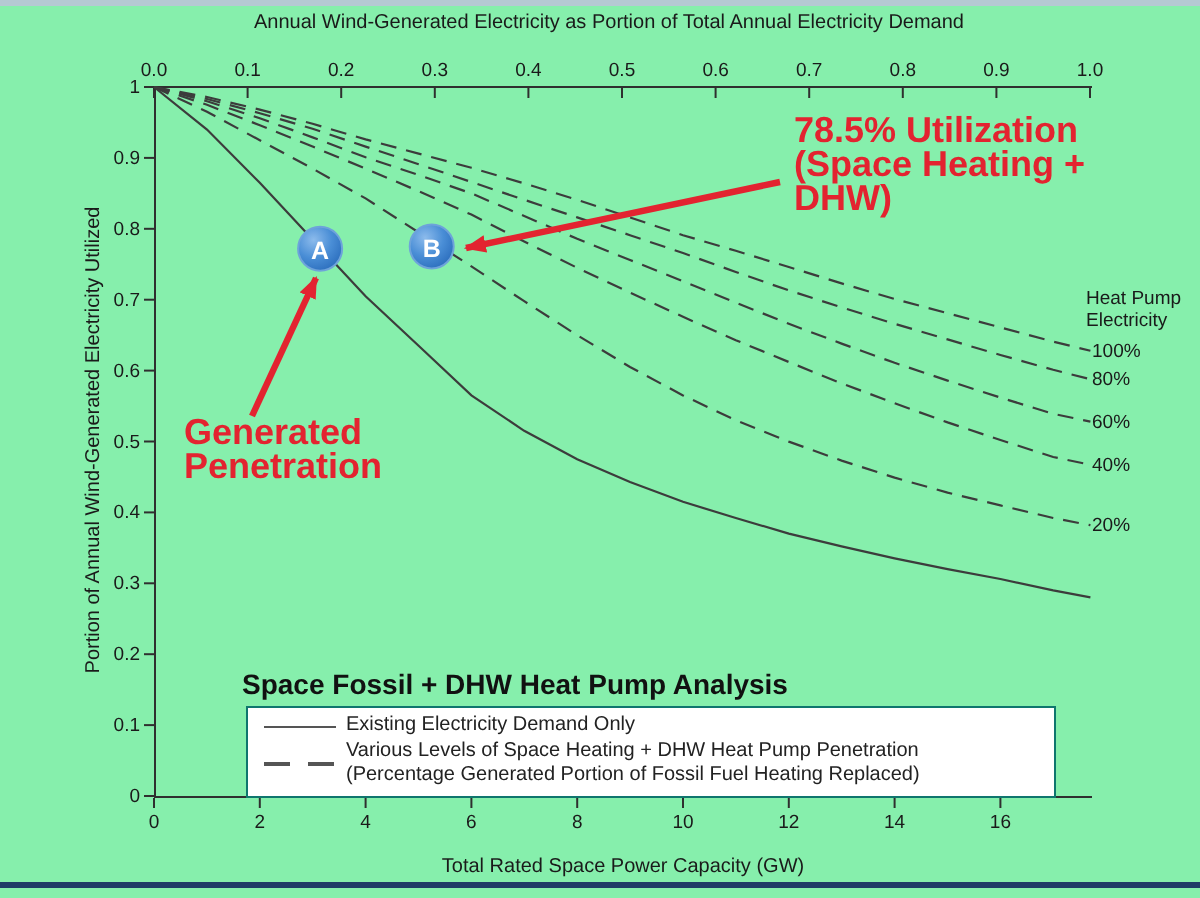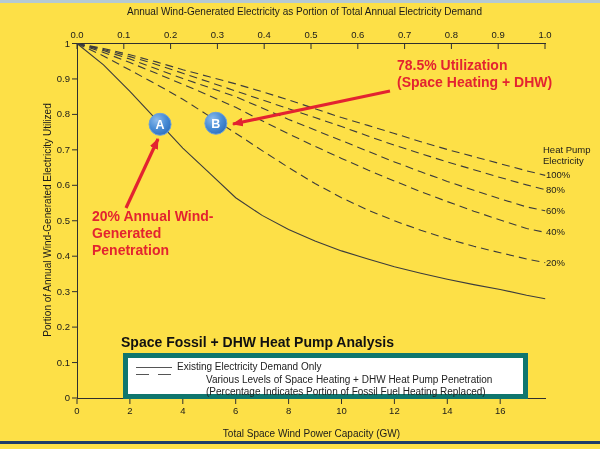--- a/index.html
+++ b/index.html
@@ -1,36 +1,36 @@
 <!DOCTYPE html>
 <html><head>
 <meta charset="utf-8">
 <style>
   html,body{margin:0;padding:0;background:#fff;}
-  #stage{position:relative;width:600px;height:449px;background:#fde047;overflow:hidden;
+  #stage{position:relative;width:600px;height:449px;background:#86efac;overflow:hidden;
          font-family:"Liberation Sans",sans-serif;}
   .top-strip{position:absolute;left:0;top:0;width:600px;height:3px;background:#b5c9d3;}
   .bottom-bar{position:absolute;left:0;top:441px;width:600px;height:3px;background:#1f3c67;}
   #plot{position:absolute;left:0;top:0;width:600px;height:449px;}
   .top-title{position:absolute;left:70px;top:6px;width:469px;text-align:center;
              font-size:10px;color:#1a1a1a;}
   .x-label{position:absolute;left:77px;top:428px;width:469px;text-align:center;
            font-size:10px;color:#1a1a1a;}
   .y-label{position:absolute;left:47px;top:220px;width:max-content;font-size:10px;color:#1a1a1a;
            transform:translate(-50%,-50%) rotate(-90deg);}
-  .red-note{position:absolute;color:#e32330;font-weight:bold;font-size:14px;line-height:17px;z-index:5;}
+  .red-note{position:absolute;color:#e32330;font-weight:bold;font-size:18px;line-height:17px;z-index:5;}
   #note-left{left:92px;top:208px;width:150px;}
   #note-right{left:397px;top:57px;width:176px;}
   #note-right div:last-child{text-align:left;}
   .hp-title{position:absolute;left:543px;top:144px;font-size:9.5px;line-height:11px;color:#1a1a1a;}
   .legend-title{position:absolute;left:121px;top:334px;font-size:14px;font-weight:bold;color:#111;}
   .legend-box{position:absolute;left:123px;top:353px;width:405px;height:46px;box-sizing:border-box;
-              border:5px solid #0f766e;font-size:10px;line-height:12px;color:#222;background:#fff;z-index:2;}
+              border:1px solid #0f766e;font-size:10px;line-height:12px;color:#222;background:#fff;z-index:2;}
   .legend-row{display:flex;align-items:center;margin-top:3px;}
-  .legend-row.multi{align-items:flex-start;margin-top:1px;gap:29px;}
+  .legend-row.multi{align-items:center;margin-top:1px;}
   .sample{flex:0 0 36px;margin-left:8px;margin-right:5px;}
   .sample.solid{height:0;border-top:1.4px solid #555;}
   .sample.dashed{height:1.4px;background:repeating-linear-gradient(to right,#555 0 13px,transparent 13px 22px);}
   .legend-text div{white-space:nowrap;}
 </style>
 </head>
 <body>
 
 <div id="stage">
   <div class="top-strip"></div>
@@ -131,24 +131,23 @@
       <g>
         <circle cx="160.053" cy="124.32599999999996" r="11" fill="url(#ballgrad)" stroke="#6ea3da" stroke-width="1"></circle>
         <text x="160.053" y="124.82599999999996" text-anchor="middle" dy="0.36em" fill="#ffffff" font-size="12.5" font-weight="bold" font-family="Liberation Sans, sans-serif">A</text>
       </g>
       <g>
         <circle cx="215.86249999999998" cy="123.26249999999999" r="11" fill="url(#ballgrad)" stroke="#6ea3da" stroke-width="1"></circle>
         <text x="215.86249999999998" y="123.76249999999999" text-anchor="middle" dy="0.36em" fill="#ffffff" font-size="12.5" font-weight="bold" font-family="Liberation Sans, sans-serif">B</text>
       </g>
     </svg>
 
-  <div class="x-label">Total Space Wind Power Capacity (GW)</div>
+  <div class="x-label">Total Rated Space Power Capacity (GW)</div>
 
   <div class="red-note" id="note-left">
-    <div>20% Annual Wind-</div>
     <div>Generated Penetration</div>
   </div>
 
   <div class="red-note" id="note-right">
     <div>78.5% Utilization</div>
     <div>(Space Heating + DHW)</div>
   </div>
 
   <div class="hp-title">
     <div>Heat Pump</div>
@@ -161,19 +160,19 @@
     <div class="legend-row">
       <div class="sample solid"></div>
       <div class="legend-text">
         <div>Existing Electricity Demand Only</div>
       </div>
     </div>
     <div class="legend-row multi">
       <div class="sample dashed"></div>
       <div class="legend-text">
         <div>Various Levels of Space Heating + DHW Heat Pump Penetration</div>
-        <div>(Percentage Indicates Portion of Fossil Fuel Heating Replaced)</div>
+        <div>(Percentage Generated Portion of Fossil Fuel Heating Replaced)</div>
       </div>
     </div>
   </div>
 
   <div class="bottom-bar"></div>
 </div>
 
 </body></html>

